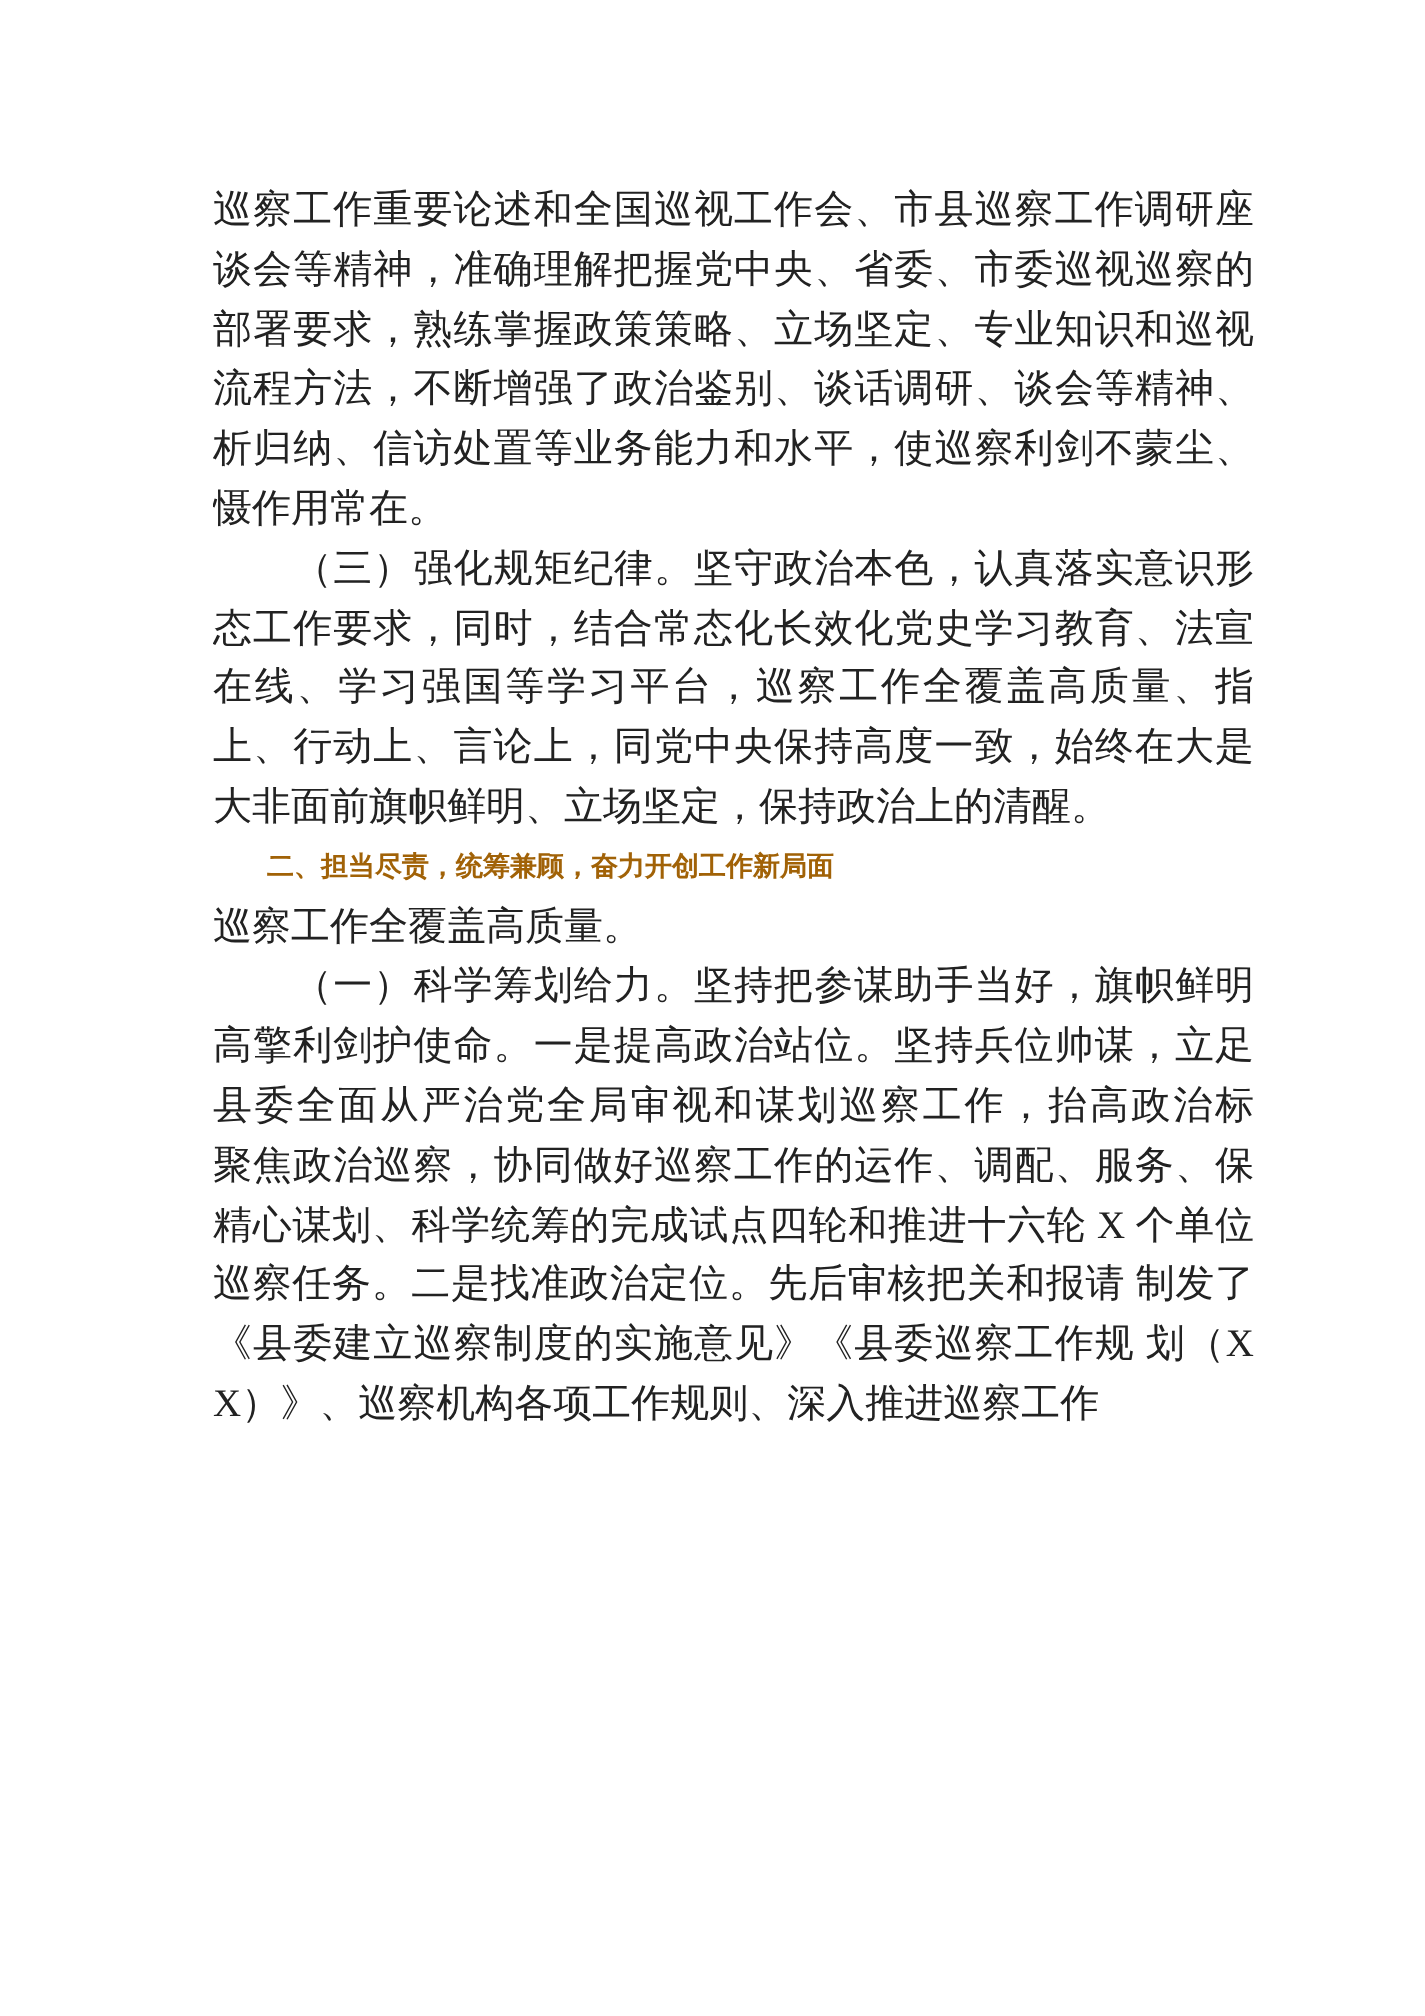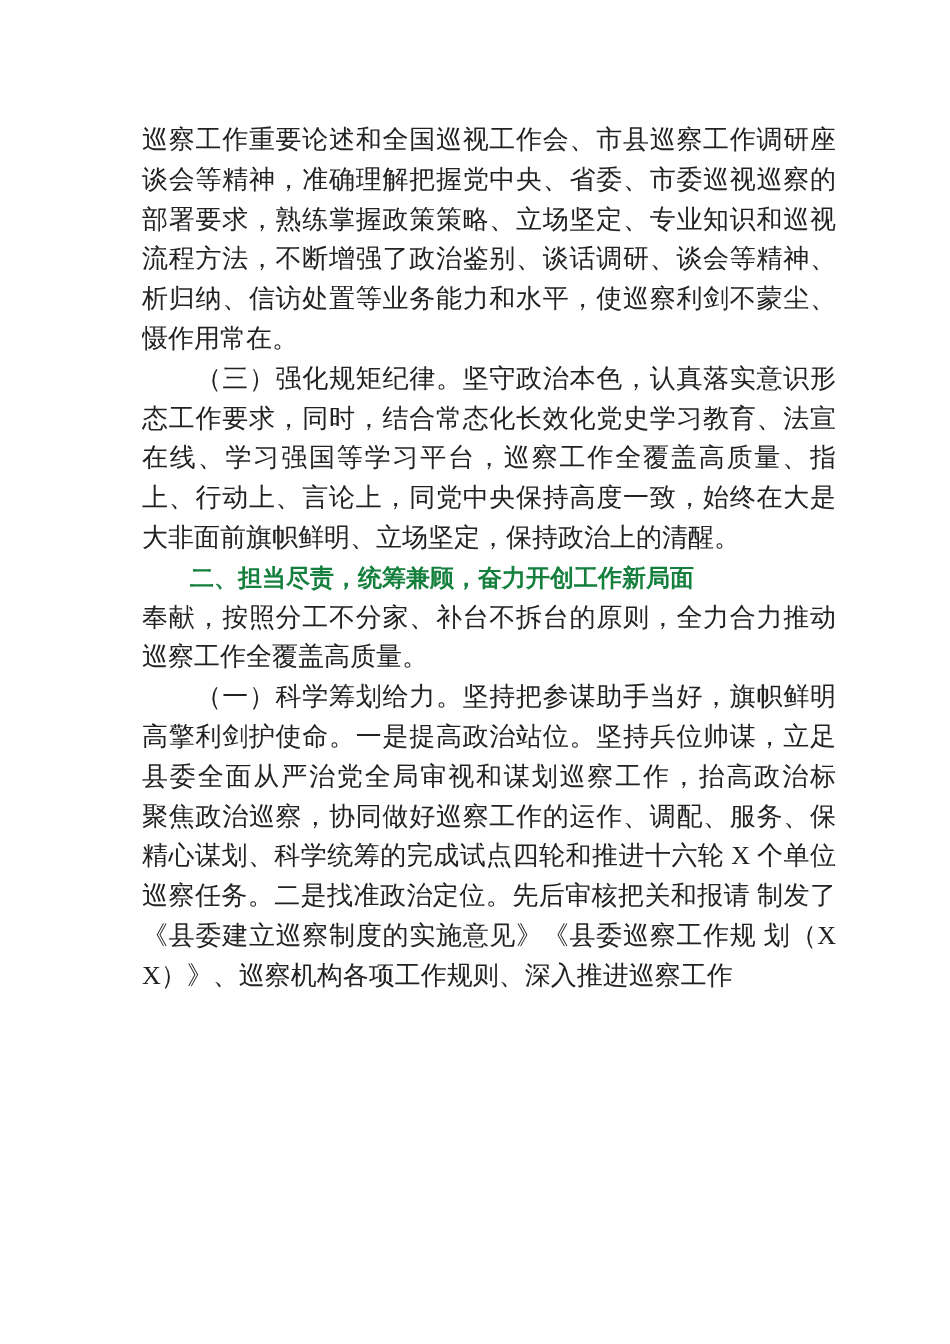--- a/index.html
+++ b/index.html
@@ -38,22 +38,22 @@
     text-align-last: justify;
     overflow: hidden;
     white-space: normal;
   }
   .line.last {
     text-align-last: left;
   }
   .paragraph.heading .line {
     font-family: "Liberation Sans", "DejaVu Sans", sans-serif;
     font-weight: 700;
-    font-size: 24px;
-    color: #15803d;
+    font-size: 18px;
+    color: #a16207;
     text-align-last: left;
   }
 </style>
 </head>
 <body>
 
 <div class="page">
   <div class="text-block">
       <div class="paragraph body">
         <div class="line">巡察工作重要论述和全国巡视工作会、市县巡察工作调研座</div>
@@ -67,21 +67,20 @@
         <div class="line">　　（三）强化规矩纪律。坚守政治本色，认真落实意识形</div>
         <div class="line">态工作要求，同时，结合常态化长效化党史学习教育、法宣</div>
         <div class="line">在线、学习强国等学习平台，巡察工作全覆盖高质量、指</div>
         <div class="line">上、行动上、言论上，同党中央保持高度一致，始终在大是</div>
         <div class="line last">大非面前旗帜鲜明、立场坚定，保持政治上的清醒。</div>
       </div>
       <div class="paragraph heading">
         <div class="line last">　　二、担当尽责，统筹兼顾，奋力开创工作新局面</div>
       </div>
       <div class="paragraph body">
-        <div class="line">奉献，按照分工不分家、补台不拆台的原则，全力合力推动</div>
         <div class="line last">巡察工作全覆盖高质量。</div>
       </div>
       <div class="paragraph body">
         <div class="line">　　（一）科学筹划给力。坚持把参谋助手当好，旗帜鲜明</div>
         <div class="line">高擎利剑护使命。一是提高政治站位。坚持兵位帅谋，立足</div>
         <div class="line">县委全面从严治党全局审视和谋划巡察工作，抬高政治标尺，</div>
         <div class="line">聚焦政治巡察，协同做好巡察工作的运作、调配、服务、保障，</div>
         <div class="line">精心谋划、科学统筹的完成试点四轮和推进十六轮 X 个单位的</div>
         <div class="line">巡察任务。二是找准政治定位。先后审核把关和报请 制发了</div>
         <div class="line">《县委建立巡察制度的实施意见》《县委巡察工作规 划（X—</div>

